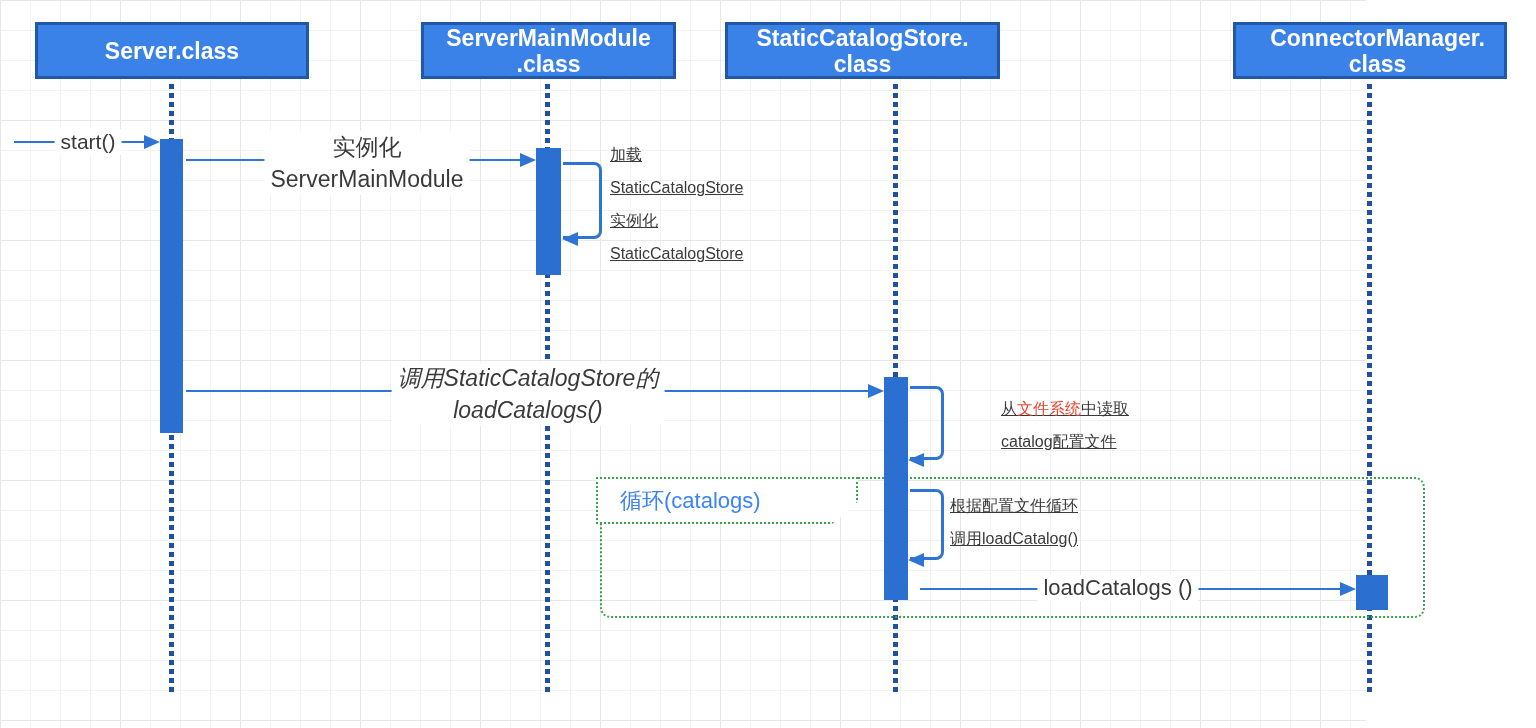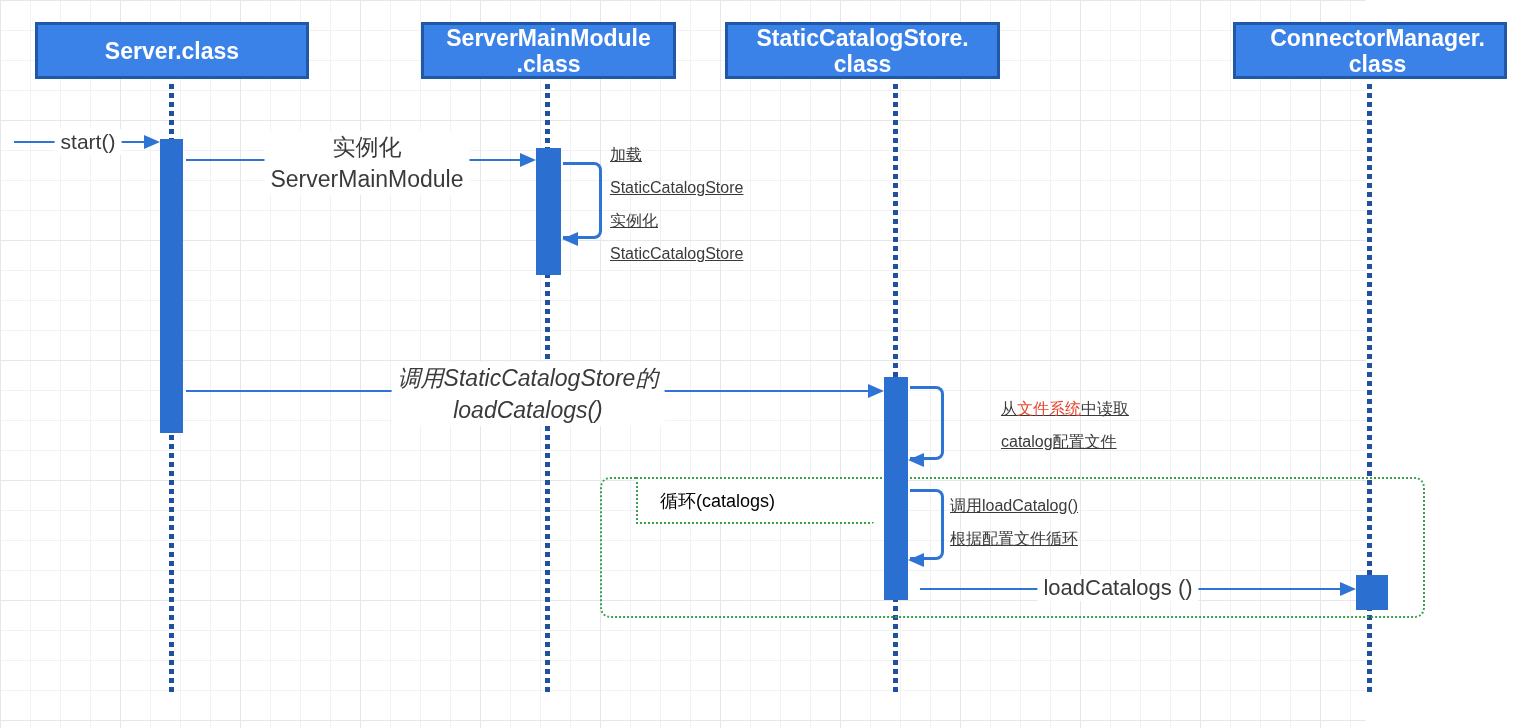--- a/index.html
+++ b/index.html
@@ -61,24 +61,24 @@
     position:absolute; color:#3a3a3a; font-size:16px; line-height:33px;
     white-space:nowrap; background:transparent;text-decoration:underline;
   }
   .note .hl { color:#e8442e; }
 
   .loop-box {
     position:absolute; left:600px; top:477px; width:825px; height:141px;
     border:2px dotted #3aa24b; border-radius:10px; background:transparent;
   }
   .loop-label {
-    position:absolute; left:636px; top:477px; width:262px; height:47px;
+    position:absolute; left:596px; top:477px; width:262px; height:47px;
     background:#ffffff; border:2px dotted #3aa24b;
     clip-path:polygon(0 0,100% 0,100% 52%,calc(100% - 26px) 100%,0 100%);
-    color:#000000; font-size:18px; line-height:44px; padding-left:22px;
+    color:#3b82f6; font-size:22px; line-height:44px; padding-left:22px;
     white-space:nowrap;
   }
 </style>
 </head>
 <body>
 
 <div class="canvas">
 
   <div class="head" style="left:35px; width:274px;">
     <div>Server.class</div>
@@ -139,21 +139,21 @@
   <div class="bracket" style="left:910px; top:386px; width:34px; height:74px;"></div>
   <div class="arr-l" style="left:908px; top:453px;"></div>
   <div class="note" style="left:954px; top:392px;margin-left:47px;">
     <div><span>从</span><span class="hl">文件系统</span><span>中读取</span></div>
     <div>catalog配置文件</div>
   </div>
 
   <div class="bracket" style="left:910px; top:489px; width:34px; height:71px;"></div>
   <div class="arr-l" style="left:908px; top:553px;"></div>
   <div class="note" style="left:950px; top:489px;">
+    <div>根据配置文件循环</div>
     <div>调用loadCatalog()</div>
-    <div>根据配置文件循环</div>
   </div>
 
   <div class="msg-line" style="left:920px; top:588px; width:420px;"></div>
   <div class="arr-r" style="left:1340px; top:582px;"></div>
   <div class="msg-label small" style="left:1118px; top:575px; font-size:22px;">loadCatalogs ()</div>
 
 </div>
 
 </body></html>

